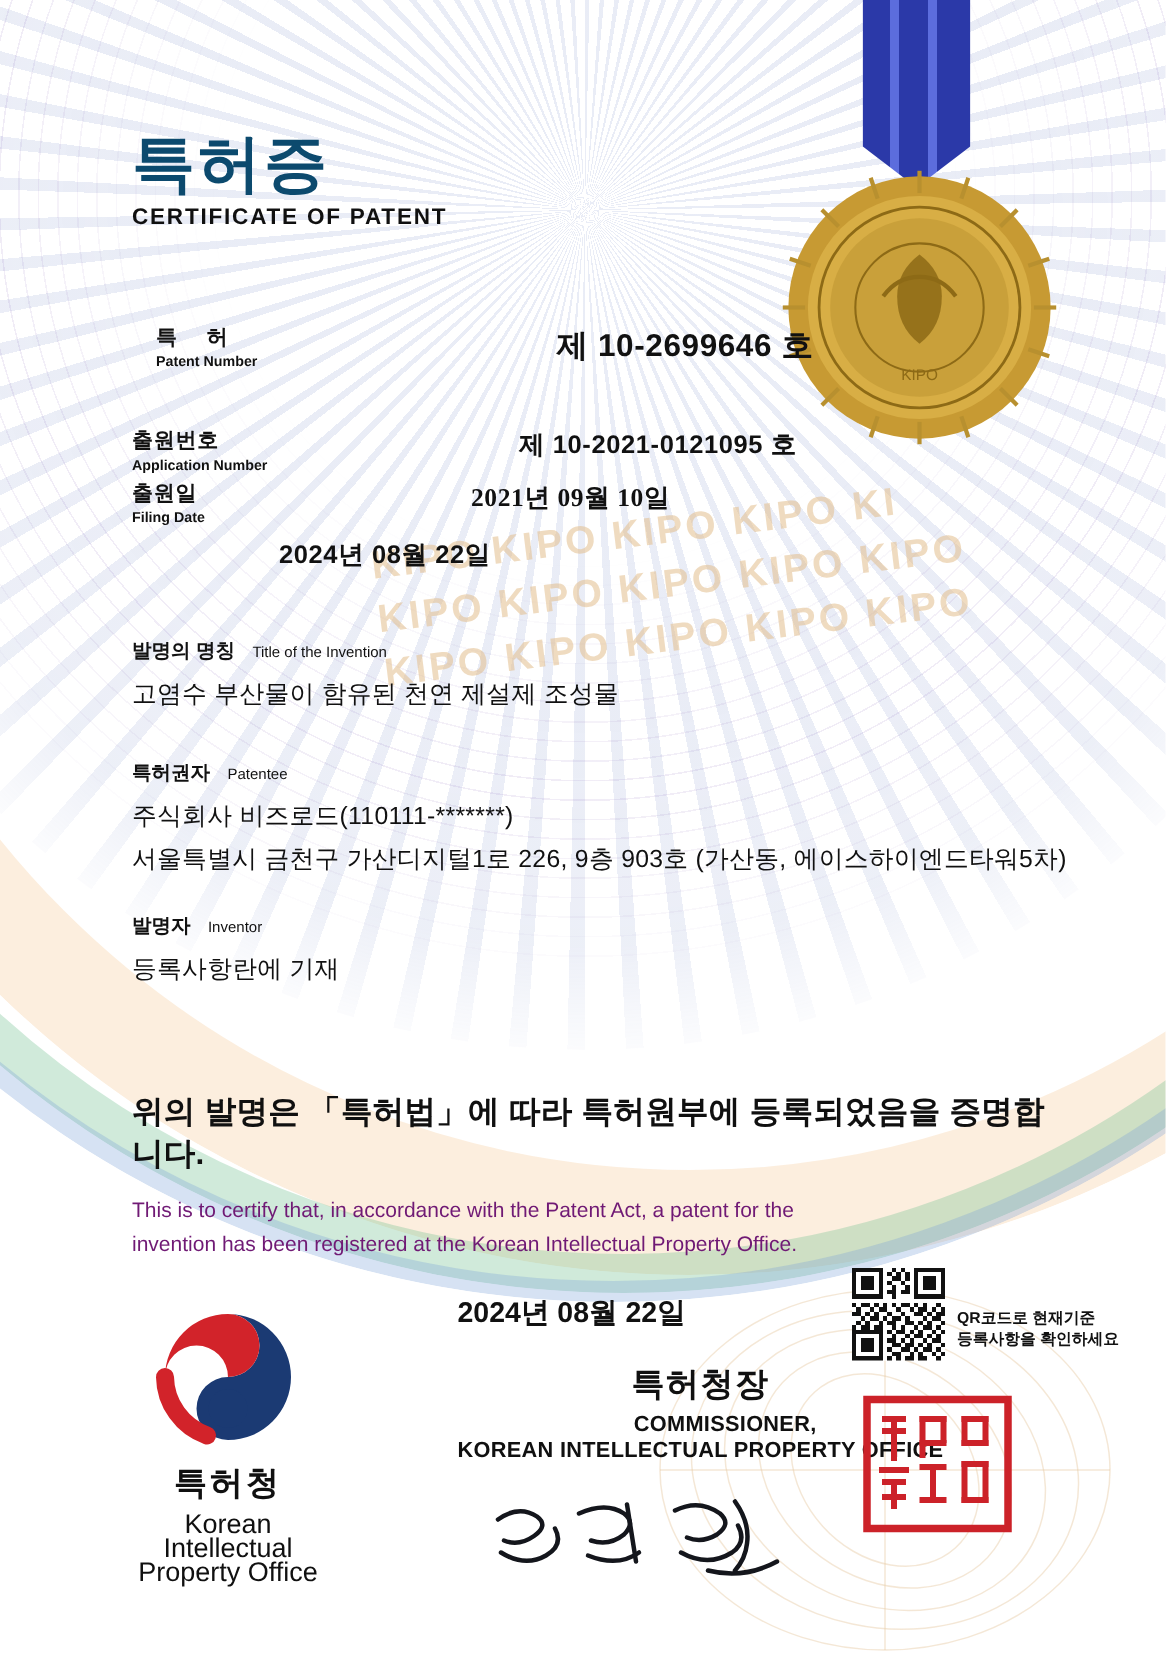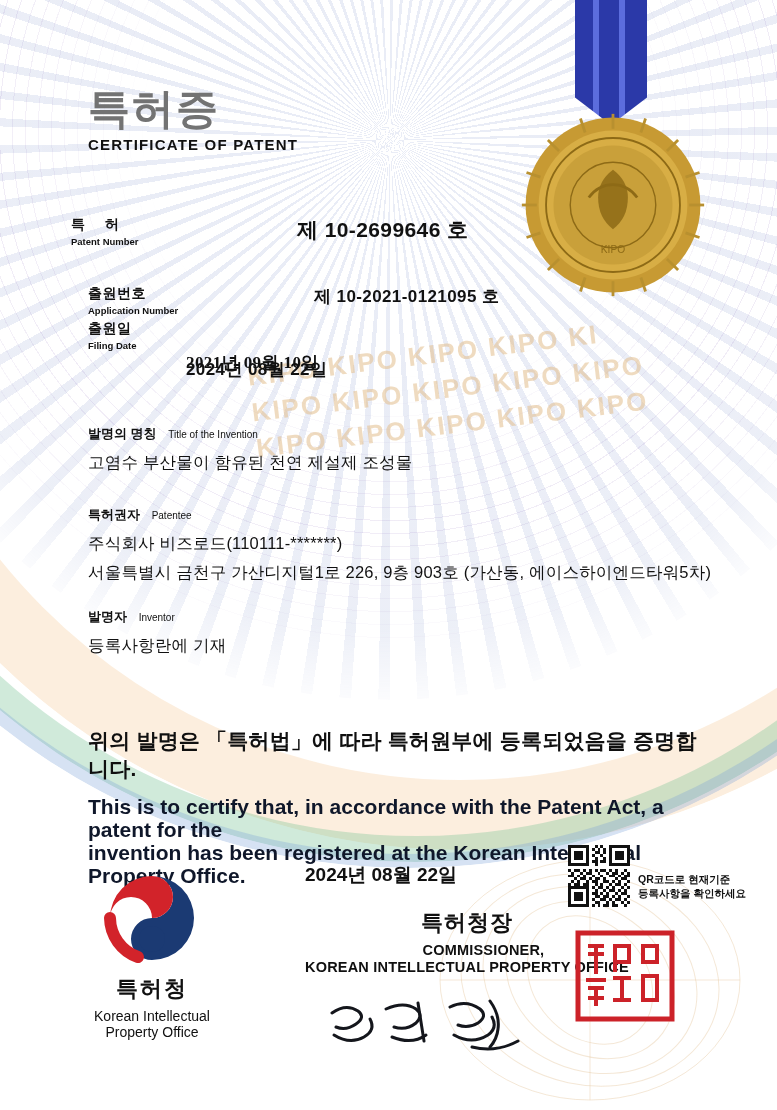--- a/index.html
+++ b/index.html
@@ -134,21 +134,21 @@
   
   .header {
     position: absolute;
     left: 88px;
     top: 86px;
   }
   .title-ko {
     font-size: 42px;
     font-weight: bold;
     letter-spacing: 2px;
-    color: #737373;
+    color: #0c4a6e;
     line-height: 46px;
   }
   .title-en {
     font-size: 15px;
     font-weight: bold;
     letter-spacing: 1.2px;
     color: #101010;
     margin-top: 4px;
   }
 
@@ -213,24 +213,24 @@
     top: 727px;
     width: 620px;
   }
   .certify .ko {
     font-size: 21px;
     font-weight: bold;
     letter-spacing: 0.2px;
     color: #101010;
   }
   .certify .en {
-    font-size: 21px;
-    font-weight: bold;
+    font-size: 14px;
+    font-weight: normal;
     line-height: 23px;
-    color: #0f172a;
+    color: #701a75;
     margin-top: 12px;
   }
 
   
   .sig-date {
     position: absolute;
     left: 305px;
     top: 862px;
     font-size: 19px;
     font-weight: bold;
@@ -275,21 +275,21 @@
   }
   .kipo-logo .mark { width: 100px; height: 100px; margin: 0 auto; display:block; }
   .kipo-logo .ko {
     font-size: 22px;
     font-weight: bold;
     letter-spacing: 2px;
     margin-top: 6px;
     color: #101010;
   }
   .kipo-logo .en {
-    font-size: 14px;
+    font-size: 18px;
     line-height: 16px;
     margin-top: 4px;
     color: #101010;
   }
 
   
   .qr {
     position: absolute;
     left: 568px;
     top: 845px;
@@ -377,37 +377,37 @@
       <path d="M170 20 v240"></path>
     </g>
   </svg>
 </div>
 
 <div class="header">
   <div class="title-ko">특허증</div>
   <div class="title-en">CERTIFICATE OF PATENT</div>
 </div>
 
-<div class="field" style="left:71px; top:216px;">
+<div class="field" style="left:104px; top:216px;gap:41px;">
   <div class="flabel">
     <span class="ko wide">특 허</span>
     <span class="en">Patent Number</span>
   </div>
   <div class="fvalue big" style="margin-left:98px;">제 10-2699646 호</div>
 </div>
 
-<div class="field" style="left:88px; top:285px;">
+<div class="field" style="left:88px; top:285px;gap:32px;">
   <div class="flabel">
     <span class="ko">출원번호</span>
     <span class="en">Application Number</span>
   </div>
   <div class="fvalue" style="margin-left:98px;">제 10-2021-0121095 호</div>
 </div>
 
-<div class="field" style="left:88px; top:320px;flex-direction:column;">
+<div class="field" style="left:88px; top:320px;">
   <div class="flabel">
     <span class="ko">출원일</span>
     <span class="en">Filing Date</span>
   </div>
   <div class="fvalue" style="margin-left:98px;font-family:Liberation Serif, serif;">2021년 09월 10일</div>
 </div>
 
 <div class="field" style="left:88px; top:358px;">
   <div class="fvalue" style="margin-left:98px;">2024년 08월 22일</div>
 </div>

